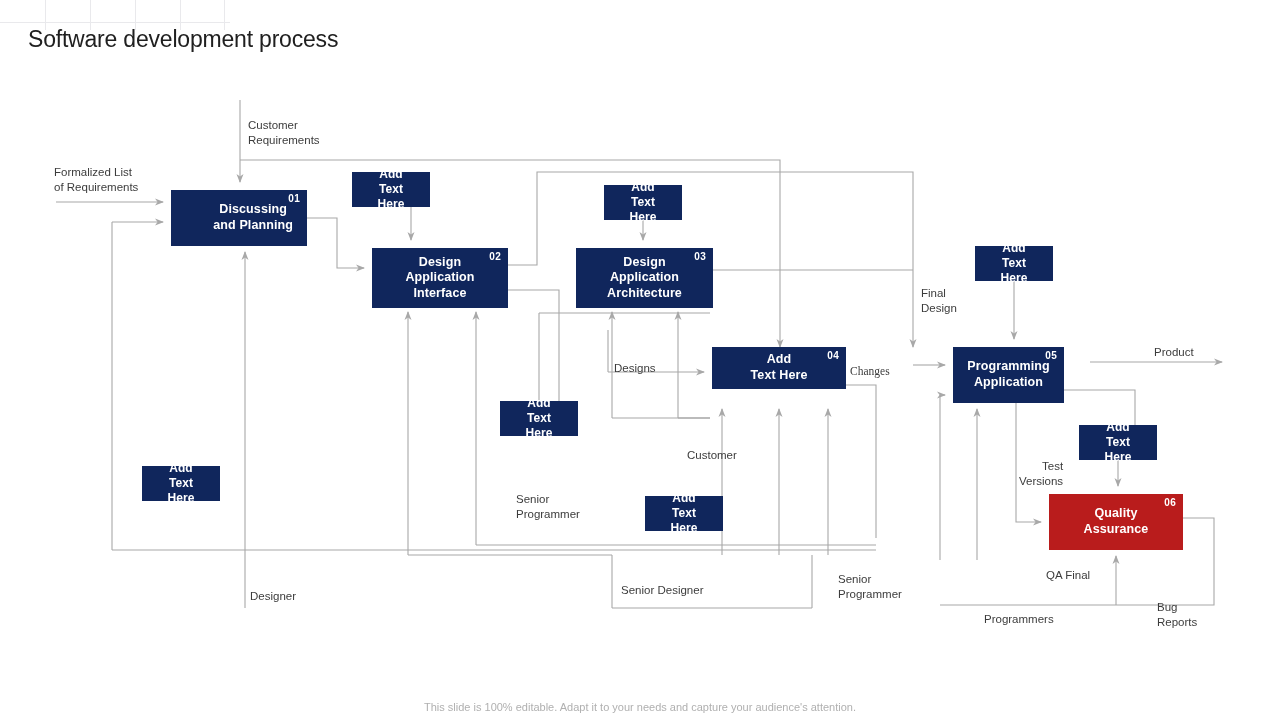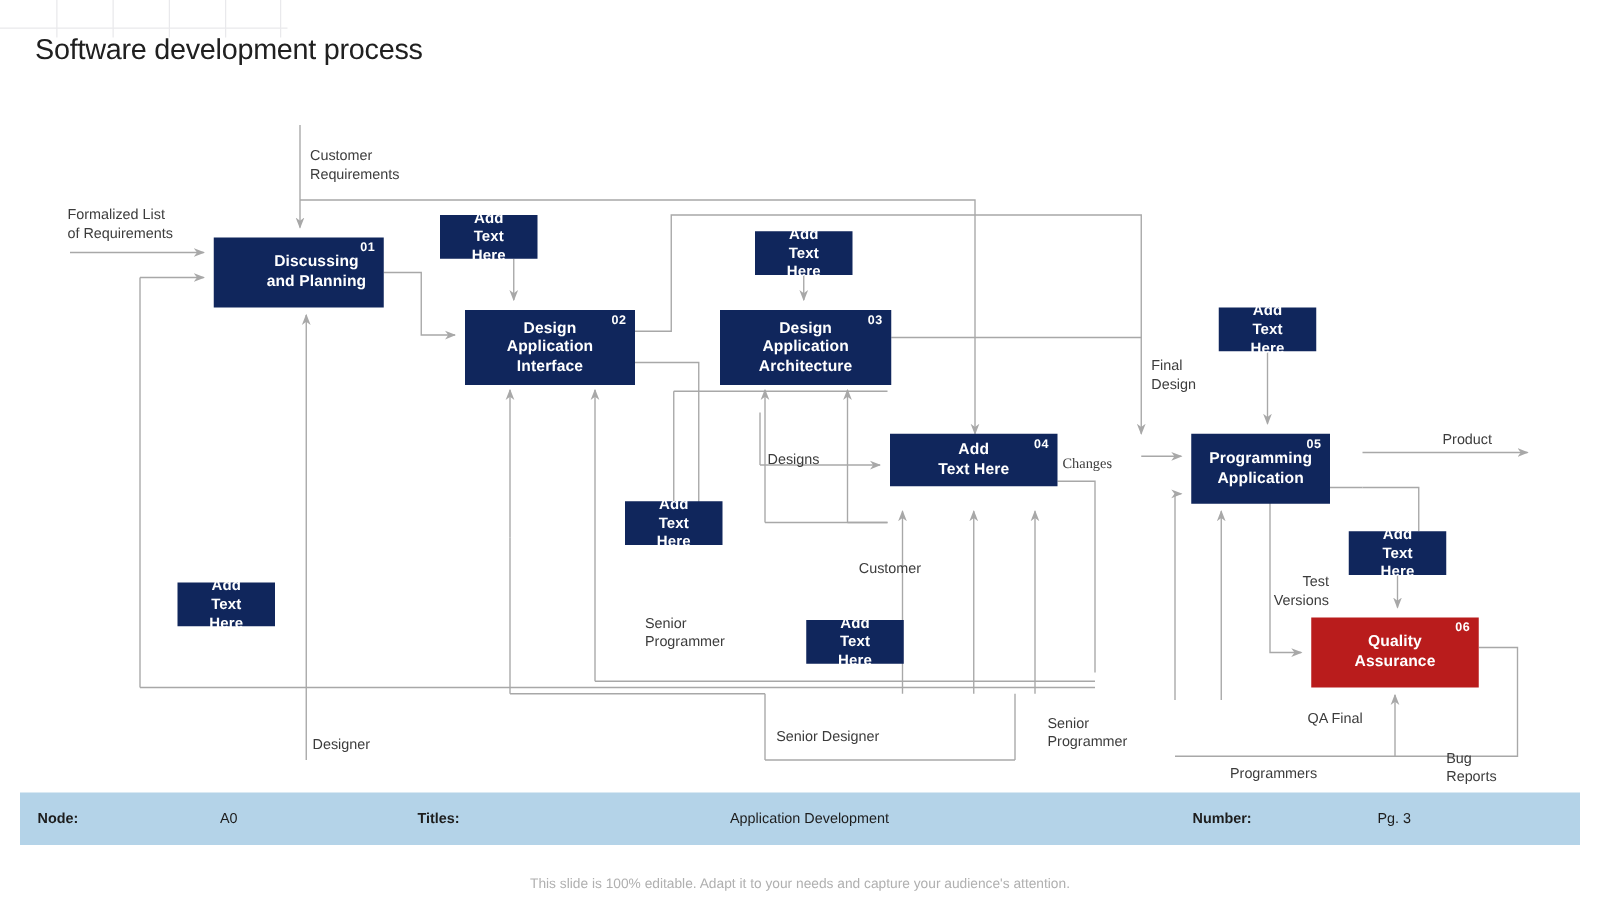--- a/index.html
+++ b/index.html
@@ -272,23 +272,15 @@
         <div class="lbl" style="left: 516px; top: 392px; color: rgb(60, 60, 60);">Senior
 Programmer</div>
         <div class="lbl" style="left: 250px; top: 489px; color: rgb(60, 60, 60);">Designer</div>
         <div class="lbl" style="left: 602px; top: 483px; color: rgb(60, 60, 60); margin-left: 19px;">Senior Designer</div>
         <div class="lbl" style="left: 838px; top: 472px; color: rgb(60, 60, 60);">Senior
 Programmer</div>
         <div class="lbl" style="left: 984px; top: 512px; color: rgb(60, 60, 60);">Programmers</div>
       </div>
   </div>
 
-  <div class="footer-bar">
-    <div class="footer-cell key" style="left:14px">Node:</div>
-    <div class="footer-cell" style="left:160px">A0</div>
-    <div class="footer-cell key" style="left:318px">Titles:</div>
-    <div class="footer-cell" style="left:568px">Application Development</div>
-    <div class="footer-cell key" style="left:938px">Number:</div>
-    <div class="footer-cell" style="left:1086px">Pg. 3</div>
-  </div>
 
   <div class="slide-note">This slide is 100% editable. Adapt it to your needs and capture your audience's attention.</div>
 </div>
 
 </body></html>

